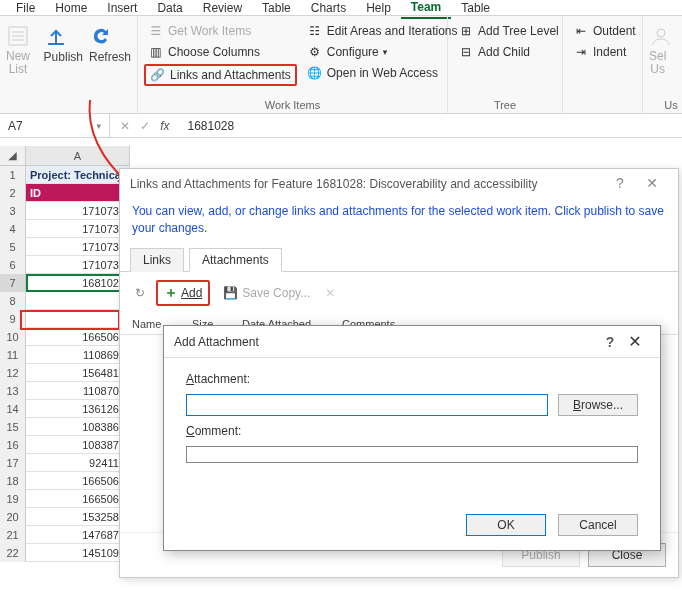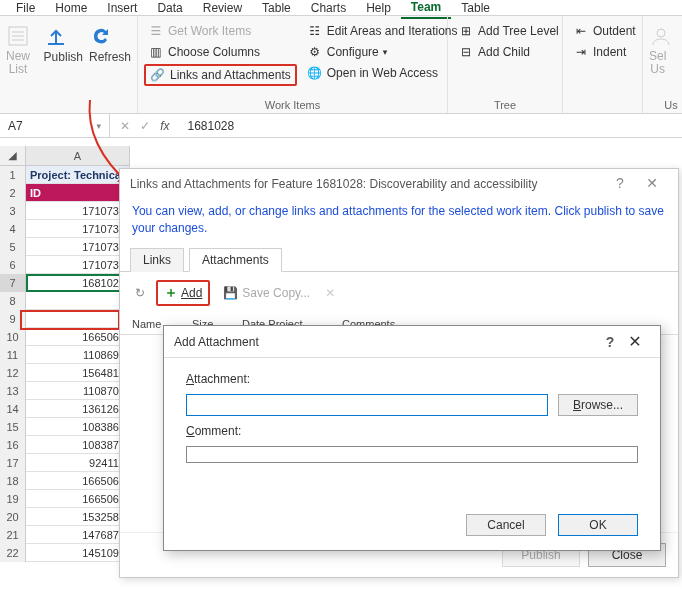--- a/index.html
+++ b/index.html
@@ -364,21 +364,21 @@
     </div>
     <div class="smbtn" style="color:#aaa">
       <span class="icon16">💾</span>
       <span>Save Copy...</span>
     </div>
     <span class="icon16" style="color:#ccc">✕</span>
   </div>
   <div class="listhdr">
     <span style="width:60px">Name</span>
     <span style="width:50px">Size</span>
-    <span style="width:100px">Date Project</span>
+    <span style="width:100px">Date Attached</span>
     <span>Comments</span>
   </div>
   <div class="dlgfooter">
     <div class="btn disabled">Publish</div>
     <div class="btn">Close</div>
   </div>
 </div>
 
 <div class="modal">
   <div class="mtitle">
@@ -389,16 +389,16 @@
   <div class="mbody">
     <div class="mlabel"><u>A</u>ttachment:</div>
     <div class="minputrow">
       <input class="minput" value="" style="">
       <div class="mbtn"><u>B</u>rowse...</div>
     </div>
     <div class="mlabel"><u>C</u>omment:</div>
     <input class="minput plain" value="" style="">
   </div>
   <div class="mfooter">
+    <div class="mbtn primary">OK</div>
     <div class="mbtn">Cancel</div>
-    <div class="mbtn primary">OK</div>
   </div>
 </div>
 
 </body></html>

